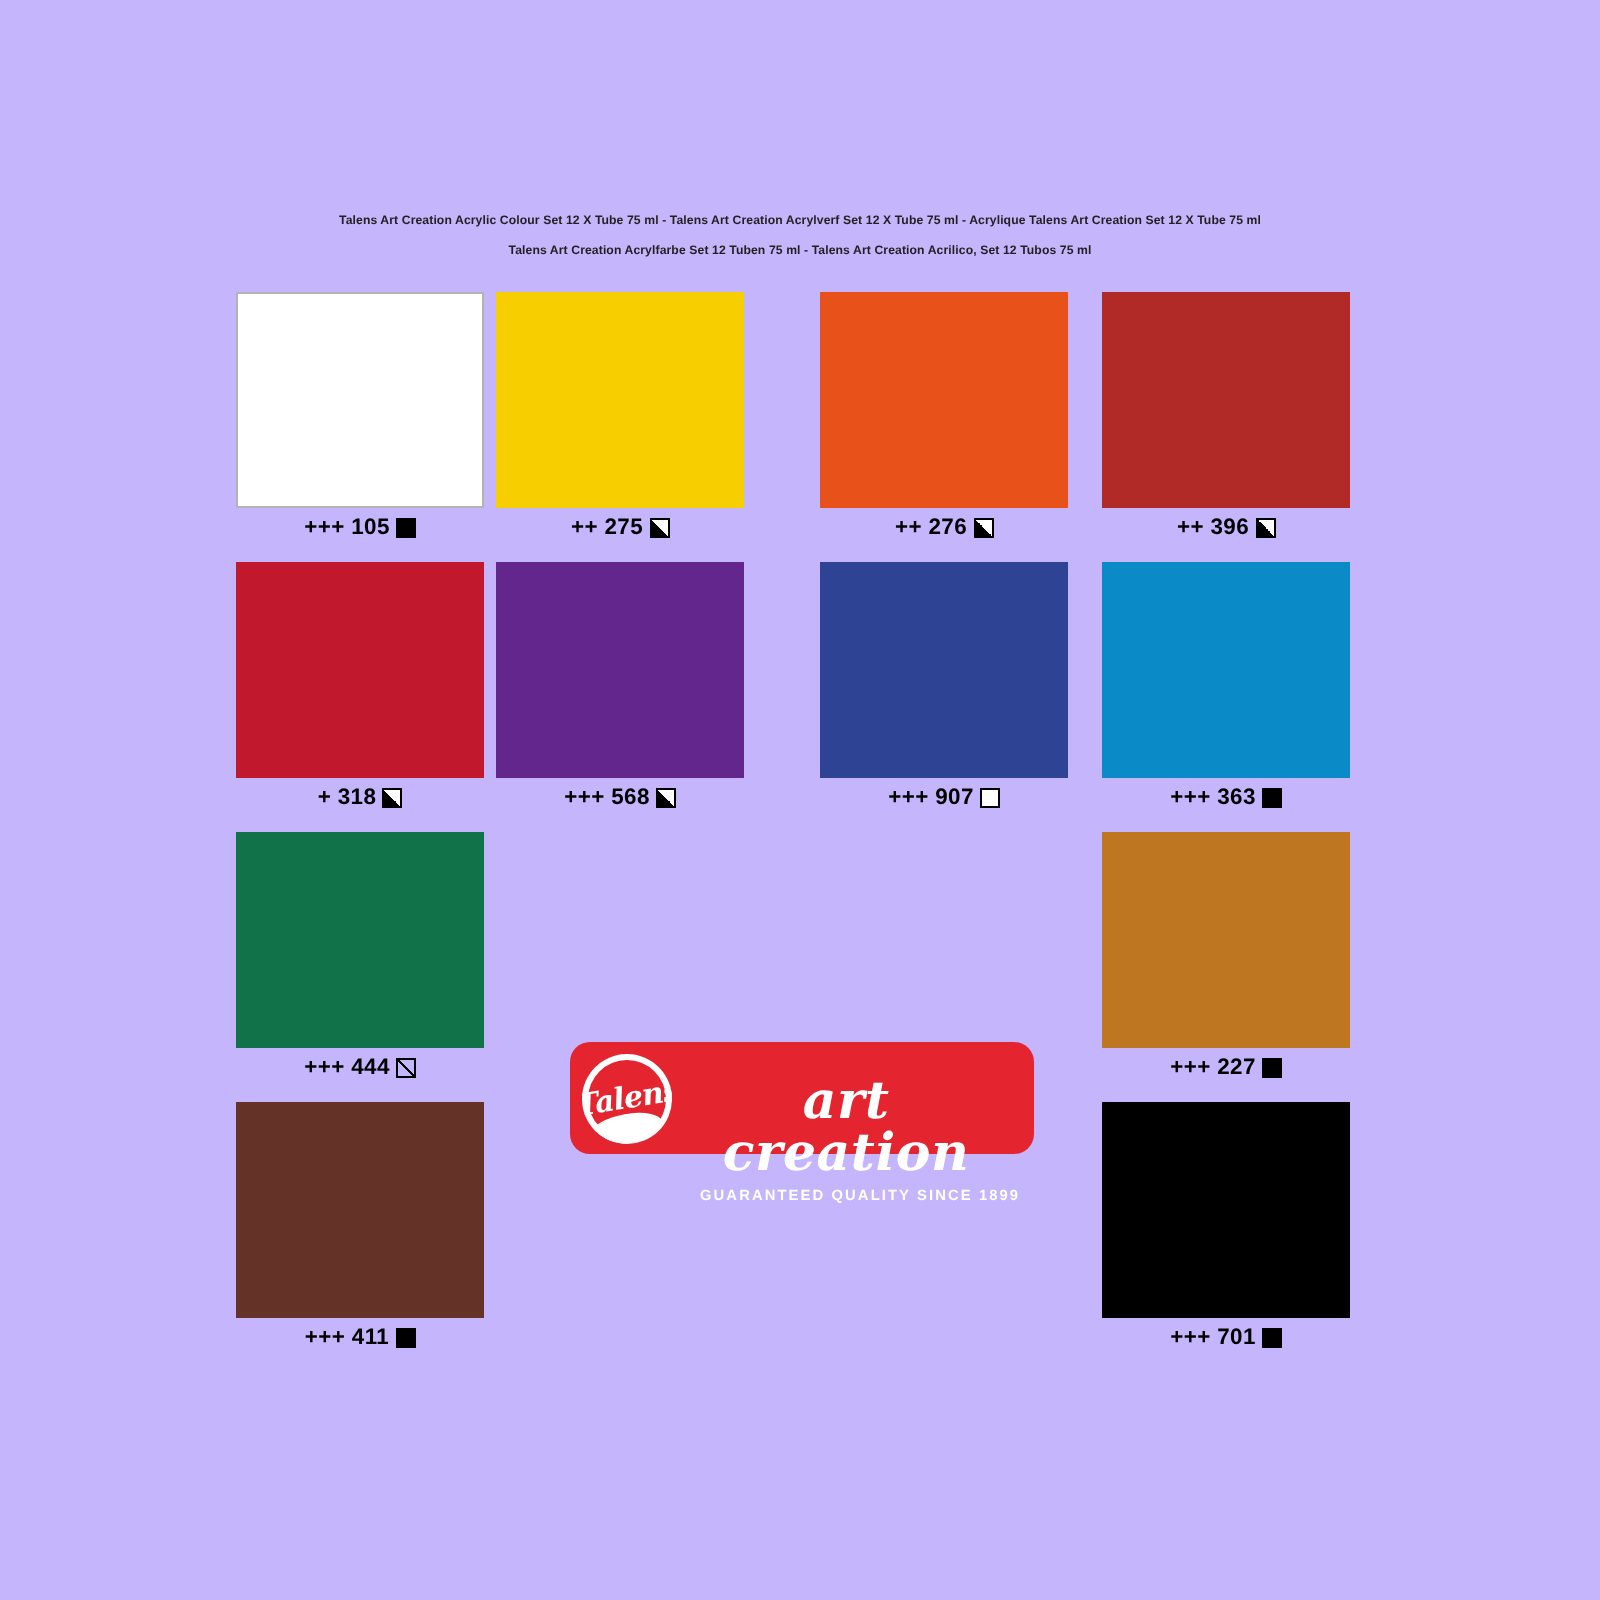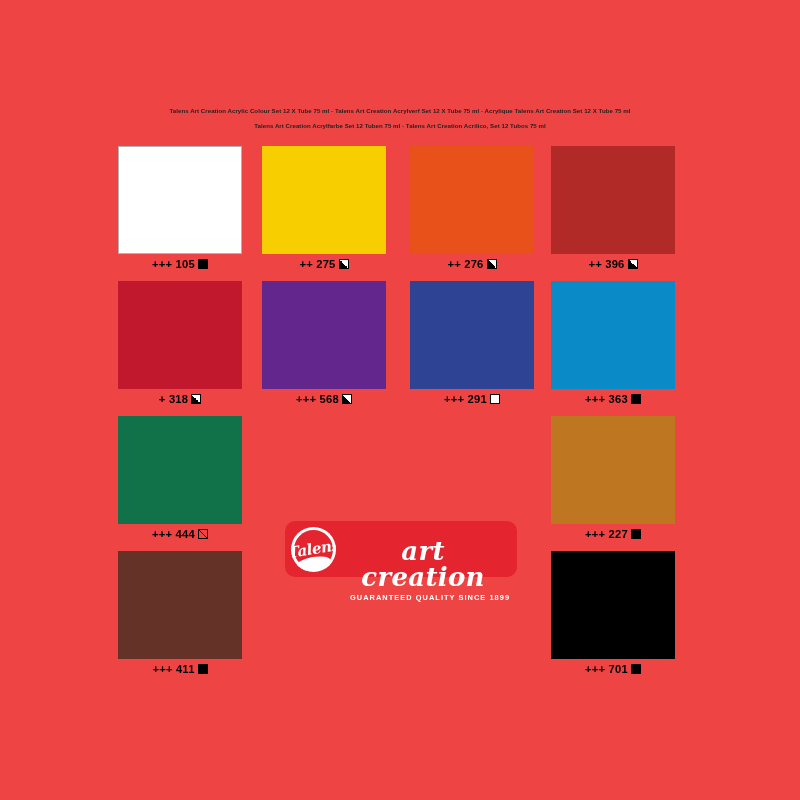--- a/index.html
+++ b/index.html
@@ -11,21 +11,21 @@
     height: 800px;
     background: #ffffff;
     font-family: "Liberation Sans", sans-serif;
     overflow: hidden;
   }
 
   #sheet {
     position: relative;
     width: 800px;
     height: 800px;
-    background: #ef4444;
+    background: #c4b5fd;
   }
 
   
   .header {
     position: absolute;
     left: 0;
     top: 103px;
     width: 800px;
     text-align: center;
   }
@@ -47,21 +47,21 @@
   }
   .row {
     position: relative;
     height: 135px;
   }
   .cell {
     position: absolute;
     width: 124px;
   }
   .cell.c0 { left: 0px; }
-  .cell.c1 { left: 144px; }
+  .cell.c1 { left: 130px; }
   .cell.c2 { left: 292px; }
   .cell.c3 { left: 433px; }
 
   .swatch {
     width: 124px;
     height: 108px;
     box-sizing: border-box;
   }
   .swatch.bordered {
     border: 1px solid #b3b3b3;
@@ -261,21 +261,21 @@
       <div class="cell c1">
           <div class="swatch" style="background: rgb(99, 38, 140);"></div>
           <div class="caption">
             <span class="lbl">+++ 568</span>
             <span class="opacity-icon semi-opaque"></span>
           </div>
         </div>
       <div class="cell c2">
           <div class="swatch" style="background: rgb(47, 67, 148);"></div>
           <div class="caption">
-            <span class="lbl">+++ 291</span>
+            <span class="lbl">+++ 907</span>
             <span class="opacity-icon transparent"></span>
           </div>
         </div>
       <div class="cell c3">
           <div class="swatch" style="background: rgb(10, 139, 200);"></div>
           <div class="caption">
             <span class="lbl">+++ 363</span>
             <span class="opacity-icon opaque"></span>
           </div>
         </div>

